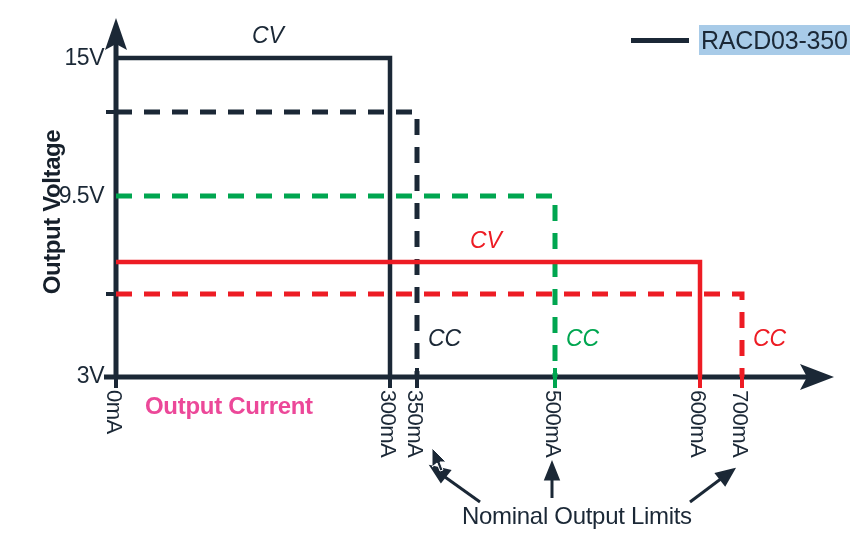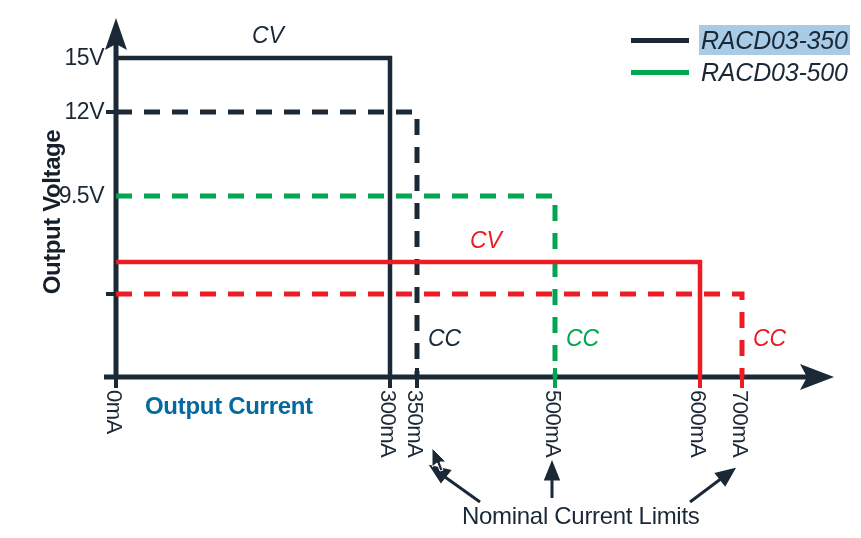--- a/index.html
+++ b/index.html
@@ -25,21 +25,20 @@
     top: 0;
     width: 861px;
     height: 538px;
   }
   
   .legend {
     position: absolute;
     left: 631px;
     top: 24px;
     width: 210px;
-    font-style: italic;
   }
   .legend-row {
     display: flex;
     align-items: center;
     height: 32px;
   }
   .legend-swatch {
     width: 58px;
     height: 0;
     border-top-width: 5px;
@@ -71,21 +70,21 @@
     transform: rotate(-90deg);
     letter-spacing: -0.4px;
     white-space: nowrap;
   }
   .x-axis-title {
     position: absolute;
     left: 145px;
     top: 392px;
     font-size: 24px;
     font-weight: bold;
-    color: #0369a1;
+    color: #ec4899;
     letter-spacing: -0.3px;
     white-space: nowrap;
   }
   
   .ytick {
     position: absolute;
     right: 0;
     width: 92px;
     text-align: right;
     font-size: 23px;
@@ -185,53 +184,49 @@
       <polygon points="432,467 449,471 441,481"></polygon>
       <line x1="552" y1="498" x2="552" y2="472"></line>
       <polygon points="552,464 546,479 558,479"></polygon>
       <line x1="690" y1="502" x2="726" y2="475"></line>
       <polygon points="733,470 717,474 725,484"></polygon>
     </g>
   </svg>
 
   <div class="ytick-wrap">
     <div class="ytick" style="top:44px">15V</div>
-    <div class="ytick" style="top:98px">12V</div>
     <div class="ytick" style="top:182px">9.5V</div>
+    <div class="ytick" style="top:362px">3V</div>
   </div>
 
   <div class="xtick" style="left:127px; top:390px;">0mA</div>
   <div class="xtick" style="left:401px; top:390px;">300mA</div>
   <div class="xtick" style="left:428px; top:390px;">350mA</div>
   <div class="xtick" style="left:566px; top:390px;">500mA</div>
   <div class="xtick" style="left:711px; top:390px;">600mA</div>
   <div class="xtick" style="left:753px; top:390px;">700mA</div>
 
   <div class="y-axis-title">Output Voltage</div>
   <div class="x-axis-title">Output Current</div>
 
   <div class="mode-label c-black" style="left:252px; top:22px;">CV</div>
   <div class="mode-label c-red" style="left:470px; top:227px;">CV</div>
   <div class="mode-label c-black" style="left:428px; top:325px;">CC</div>
   <div class="mode-label c-green" style="left:566px; top:325px;">CC</div>
   <div class="mode-label c-red" style="left:753px; top:325px;">CC</div>
 
-  <div class="caption">Nominal Current Limits</div>
+  <div class="caption">Nominal Output Limits</div>
 
   <div class="legend">
 
     <div class="legend-row selected">
       <span class="legend-swatch" style="border-top-color:#1b2836;"></span>
       <span class="legend-label">RACD03-350</span>
     </div>
 
-    <div class="legend-row">
-      <span class="legend-swatch" style="border-top-color:#00a650;"></span>
-      <span class="legend-label">RACD03-500</span>
-    </div>
 
   </div>
 
   <svg class="cursor" viewBox="0 0 18 26">
     <polygon points="0,0 0,19 5,15 8,23 11,22 8,14 14,14" fill="#1b2836" stroke="#ffffff" stroke-width="1"></polygon>
   </svg>
 
 </div>
 
 </body></html>

